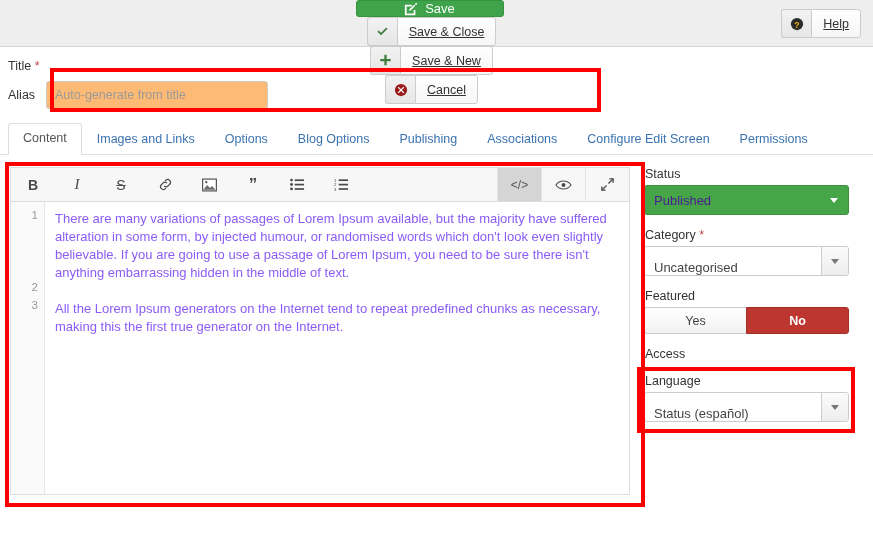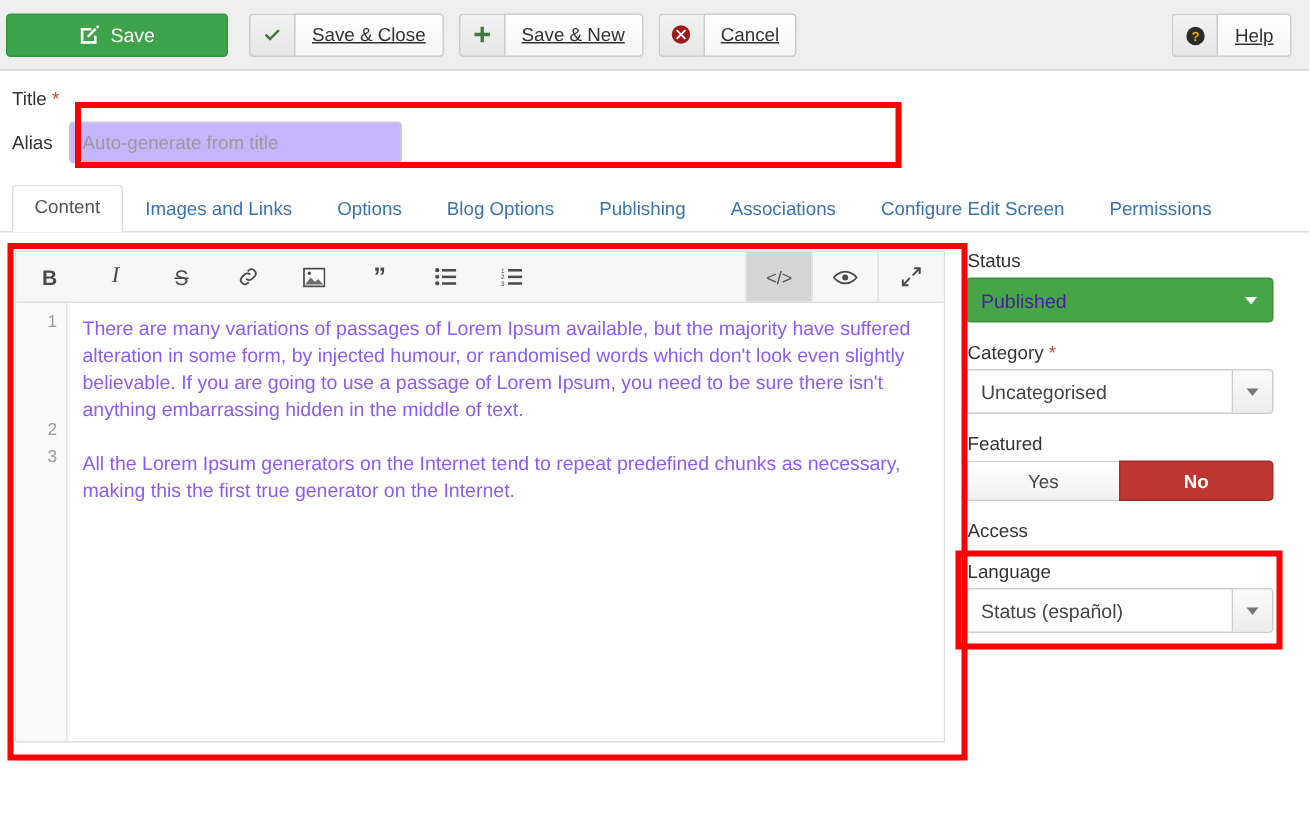--- a/index.html
+++ b/index.html
@@ -12,22 +12,23 @@
     overflow: hidden;
   }
 
   
   .toolbar {
     height: 47px;
     background: #eeeeee;
     border-bottom: 1px solid #d4d4d4;
     display: flex;
     align-items: center;
-    padding: 0 4px;
+    padding: 0 21px;
     position: relative;
+    flex-direction: column;
   }
   .btn-group { display: flex; margin-right: 10px; }
   .btn {
     display: flex; align-items: center;
     height: 29px;
     border: 1px solid #cccccc;
     background: linear-gradient(#ffffff, #f6f6f6);
     font-size: 12.5px;
     color: #333;
     padding: 0 11px;
@@ -101,21 +102,21 @@
     display: block; width: 5px; height: 9px;
     background: #7a7a7a;
   }
   .alias-input {
     width: 222px; height: 28px;
     border: 1px solid #cccccc;
     border-radius: 3px;
     font-size: 12.5px;
     padding: 0 8px;
     color: #333;
-    background: #c4b5fd;
+    background: #fdba74;
     font-family: "Liberation Sans", sans-serif;
     outline: none;
   }
   .alias-input::placeholder { color: #9a9a9a; }
 
   
   .redbox {
     position: absolute;
     border: 4px solid #ff0000;
     pointer-events: none;
@@ -218,21 +219,21 @@
     padding: 0 9px;
     position: relative;
   }
   .select-plain {
     height: 30px;
     border: 1px solid #cccccc;
     border-radius: 3px;
     background: #fff;
     font-size: 13px;
     color: #444;
-    display: flex; align-items: center;
+    display: flex; align-items: flex-end;
     padding: 0 9px;
     position: relative;
   }
   .caret-box {
     position: absolute; right: 0; top: 0;
     width: 27px; height: 28px;
     border-left: 1px solid #cccccc;
     background: linear-gradient(#fbfbfb, #ededed);
     display: flex; align-items: center; justify-content: center;
     border-radius: 0 2px 2px 0;

